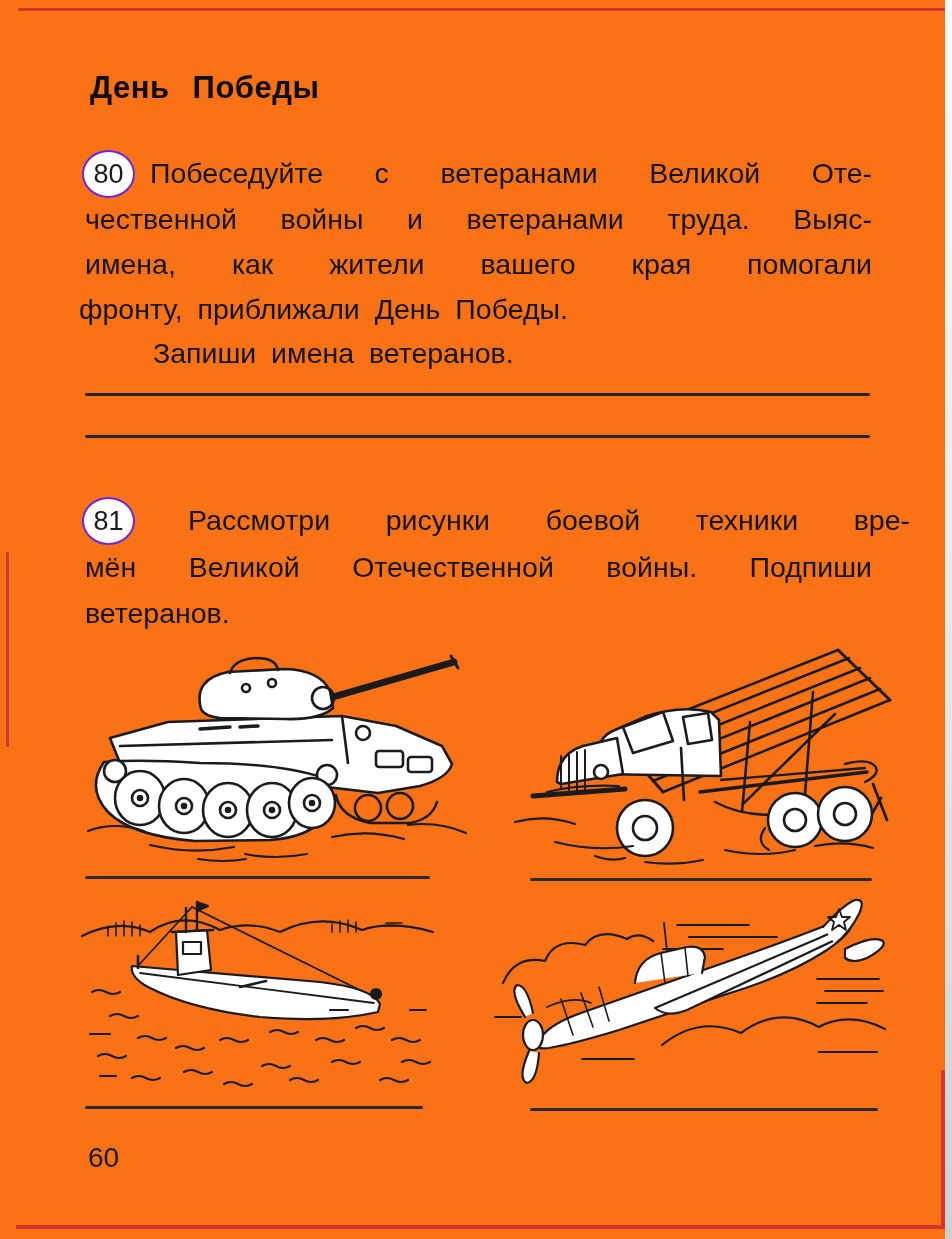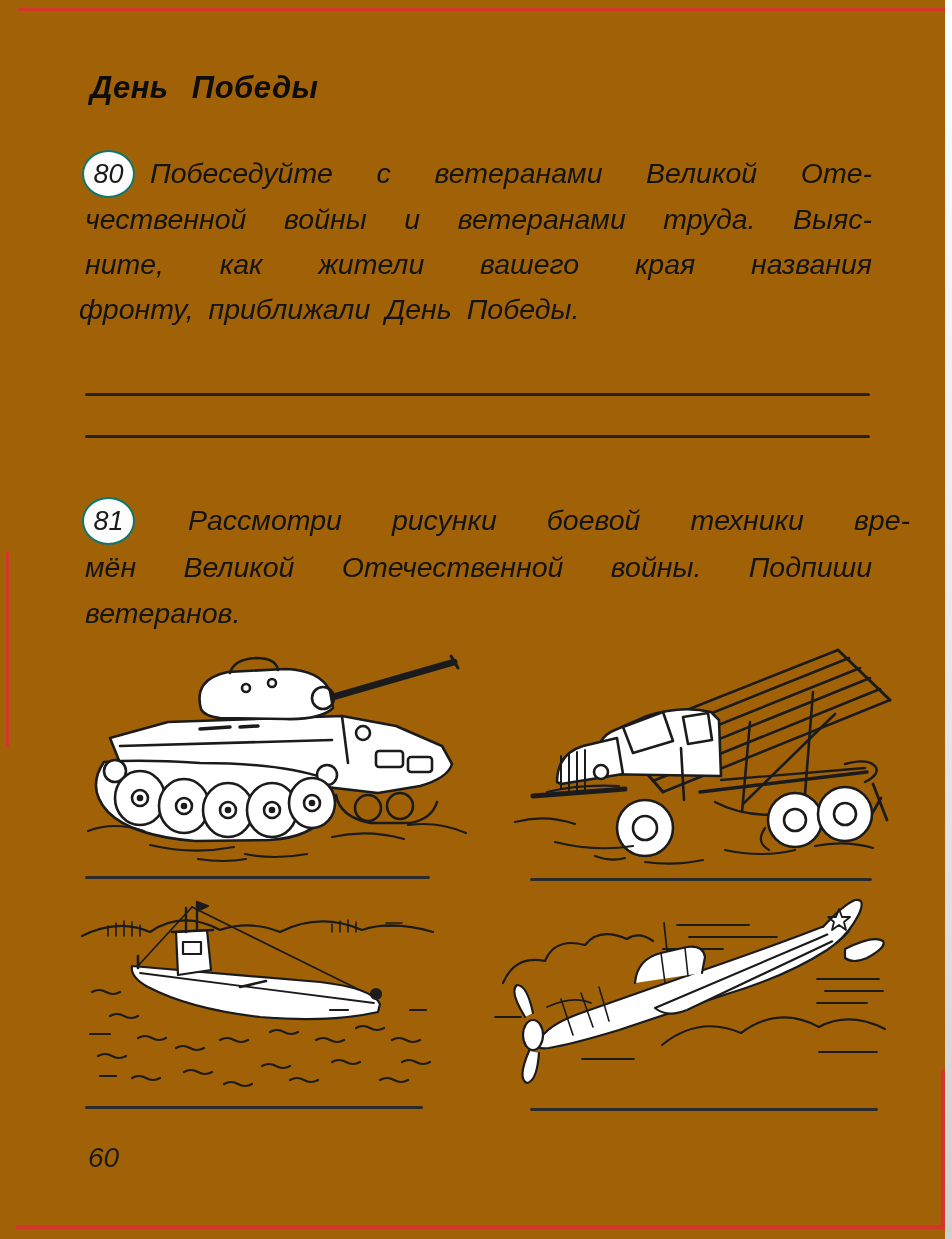--- a/index.html
+++ b/index.html
@@ -1,29 +1,28 @@
 <!DOCTYPE html>
 <html><head>
 <meta charset="utf-8">
 <style>
   html,body{margin:0;padding:0;background:#e9e9e9;}
   .page{
     position:relative;width:952px;height:1239px;margin:0 auto;
-    background:#a16207;overflow:hidden;
+    background:#f97316;overflow:hidden;
     font-family:"Liberation Sans","DejaVu Sans",sans-serif;
     color:#161616;
-    font-style:italic;
   }
   .abs{position:absolute;}
   .title{font-size:31px;font-weight:bold;letter-spacing:.5px;word-spacing:14px;color:#0d0d0d;}
   .bodyline{font-size:28.5px;line-height:34px;word-spacing:7px;white-space:nowrap;color:#141414;}
   .jline{white-space:normal;text-align:justify;}
   .jline::after{content:"";display:inline-block;width:100%;height:0;}
   .numcircle{
-    box-sizing:border-box;width:53px;height:48px;border:2px solid #0f766e;border-radius:50%;
+    box-sizing:border-box;width:53px;height:48px;border:2px solid #6d28d9;border-radius:50%;
     display:flex;align-items:center;justify-content:center;
     font-size:27px;color:#1a1a1a;background:#fdfdfd;
   }
   .wline{height:0;border-top:3px solid #232323;border-radius:2px;}
   .capline{height:0;border-top:3px solid #2a2a2a;border-radius:2px;}
   .pagenum{font-size:28px;color:#1a1a1a;text-align:center;}
   .redmark{background:#d7352b;border-radius:1px;}
   .edge-shadow{
     right:0;top:0;width:7px;height:1239px;
     background:linear-gradient(#fdfdfd 0%,#efefef 35%,#dedede 75%,#cfcfcf 100%);
@@ -43,22 +42,23 @@
 
   <div class="abs edge-shadow"></div>
 
   <div class="abs title" style="left:90px;top:70px;">День Победы</div>
 
   <div class="abs numcircle" style="left:82px;top:150px;">
     <span>80</span>
   </div>
   <div class="abs bodyline jline" style="left:150px;top:156px;width:722px;">Побеседуйте с ветеранами Великой Оте-</div>
   <div class="abs bodyline jline" style="left:85px;top:202px;width:787px;">чественной войны и ветеранами труда. Выяс-</div>
-  <div class="abs bodyline jline" style="left:85px;top:247px;width:787px;">ните, как жители вашего края названия</div>
+  <div class="abs bodyline jline" style="left:85px;top:247px;width:787px;">имена, как жители вашего края помогали</div>
   <div class="abs bodyline" style="left:79px;top:292px;">фронту, приближали День Победы.</div>
+  <div class="abs bodyline" style="left:153px;top:336px;">Запиши имена ветеранов.</div>
 
   <div class="abs wline" style="left:85px;top:393px;width:785px;"></div>
   <div class="abs wline" style="left:85px;top:435px;width:785px;"></div>
 
   <div class="abs numcircle" style="left:82px;top:497px;">
     <span>81</span>
   </div>
   <div class="abs bodyline jline" style="left:150px;top:503px;width:722px;margin-left:38px;">Рассмотри рисунки боевой техники вре-</div>
   <div class="abs bodyline jline" style="left:85px;top:550px;width:787px;">мён Великой Отечественной войны. Подпиши</div>
   <div class="abs bodyline" style="left:85px;top:596px;">ветеранов.</div>

